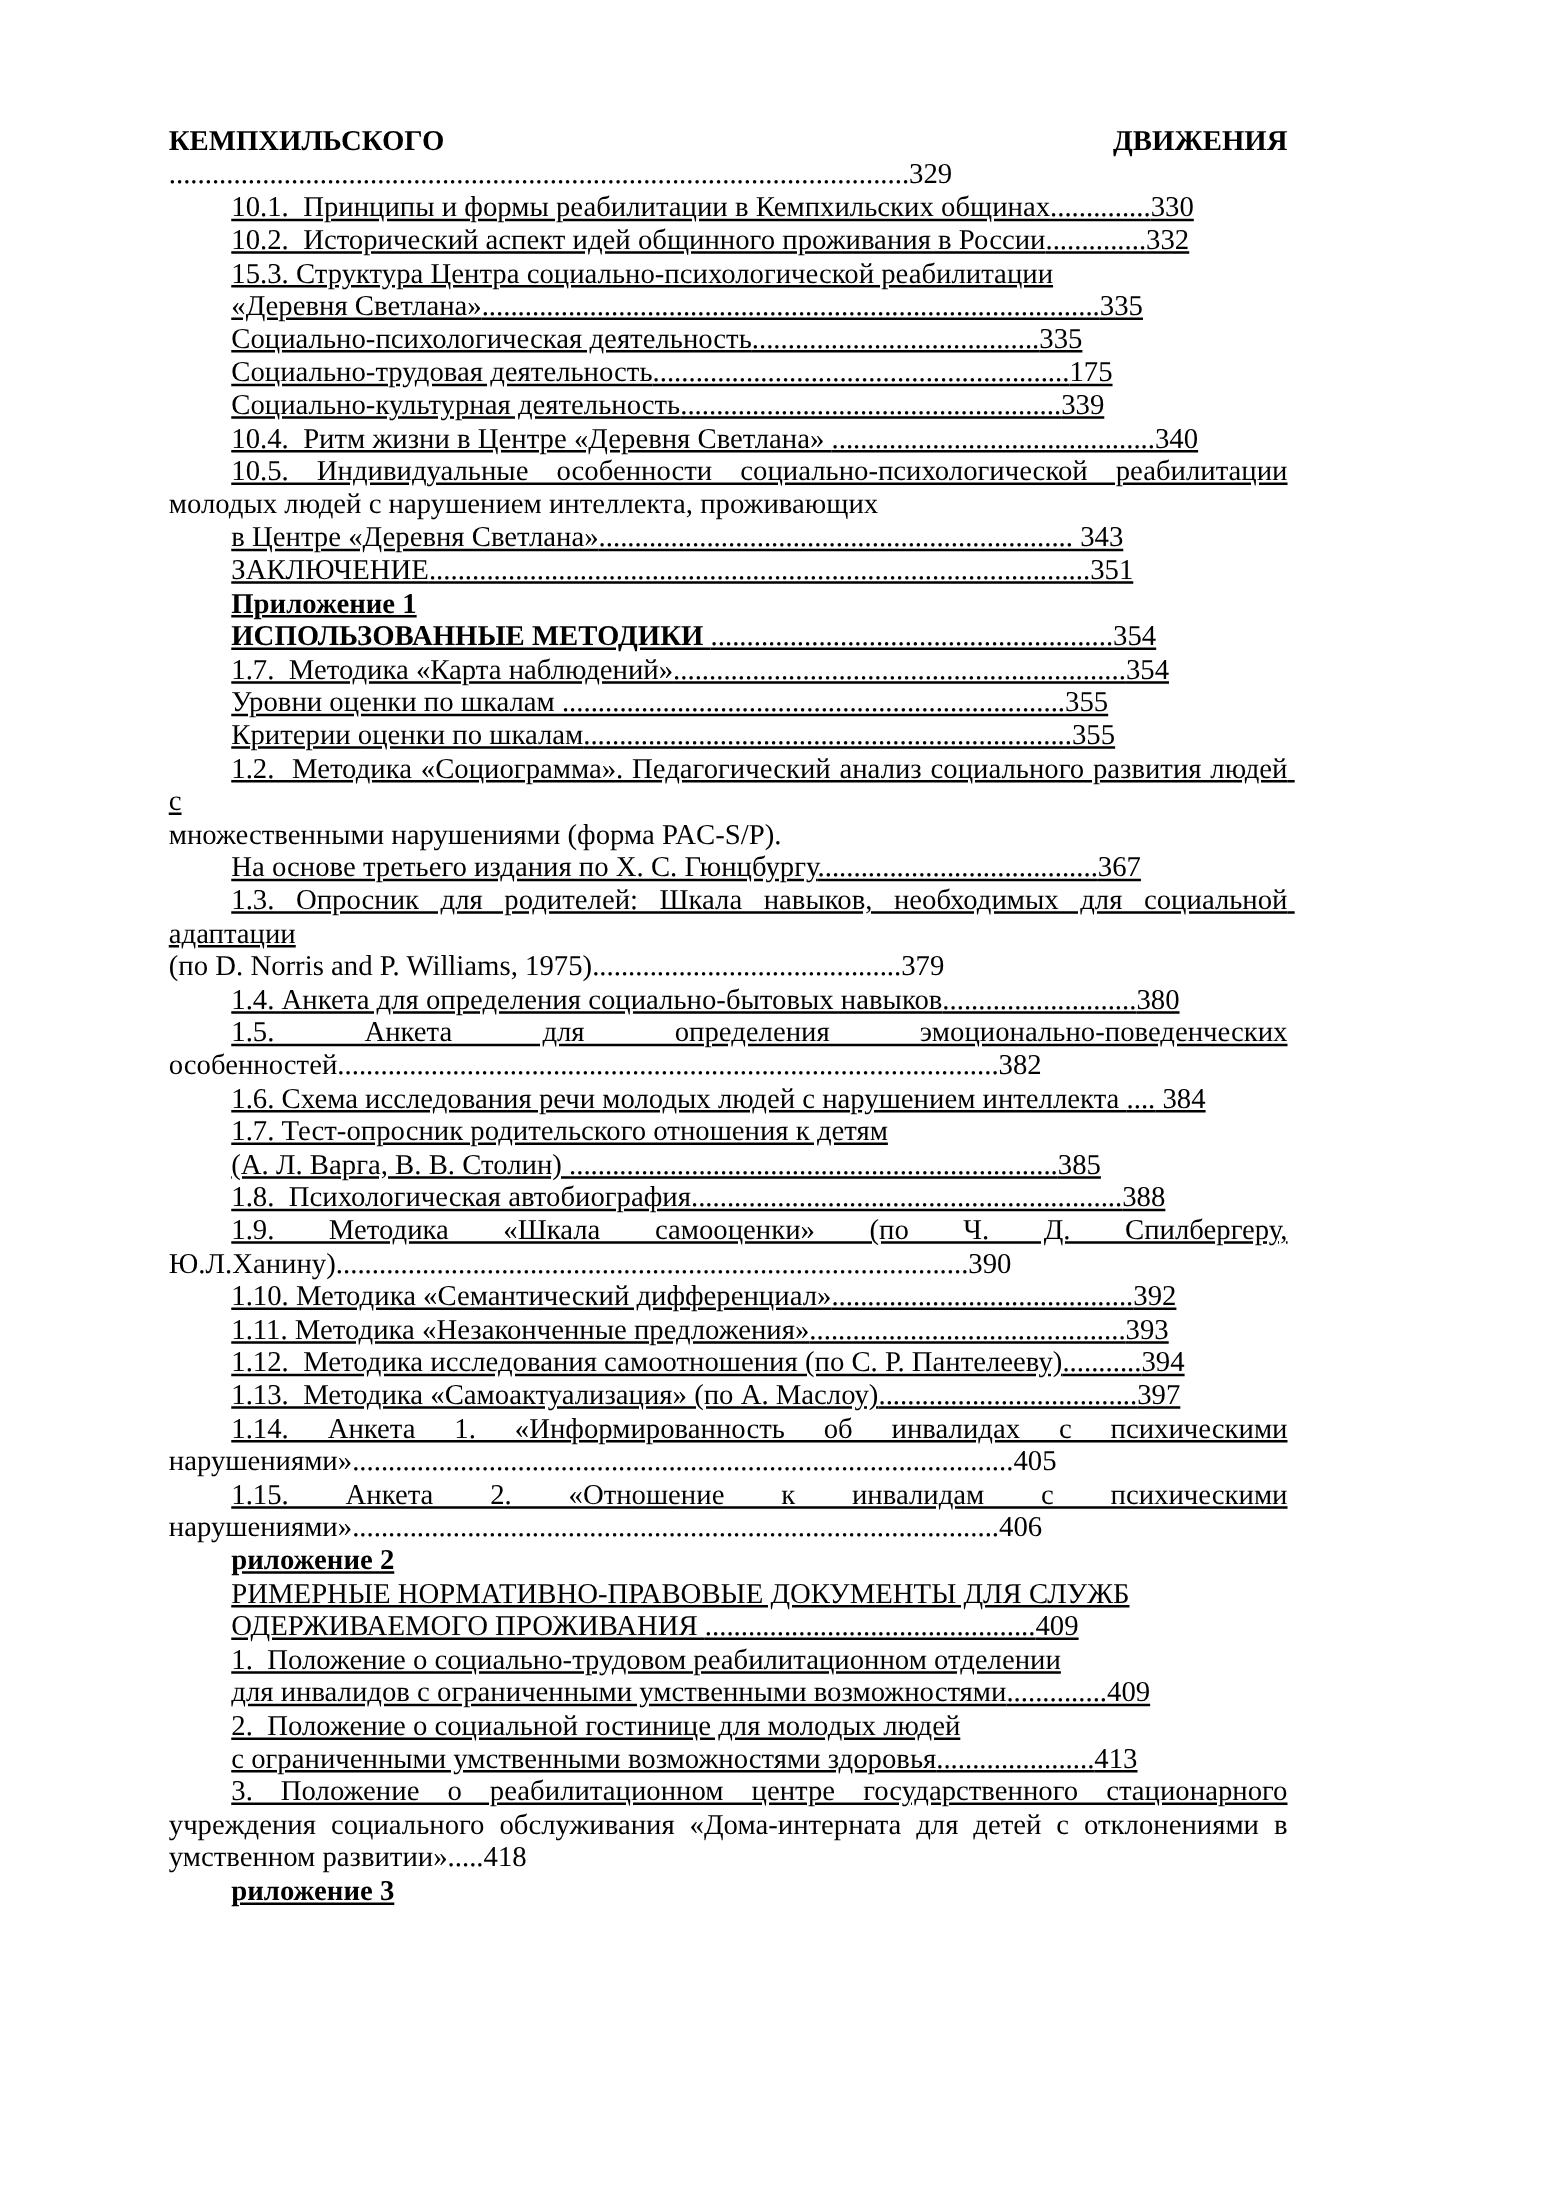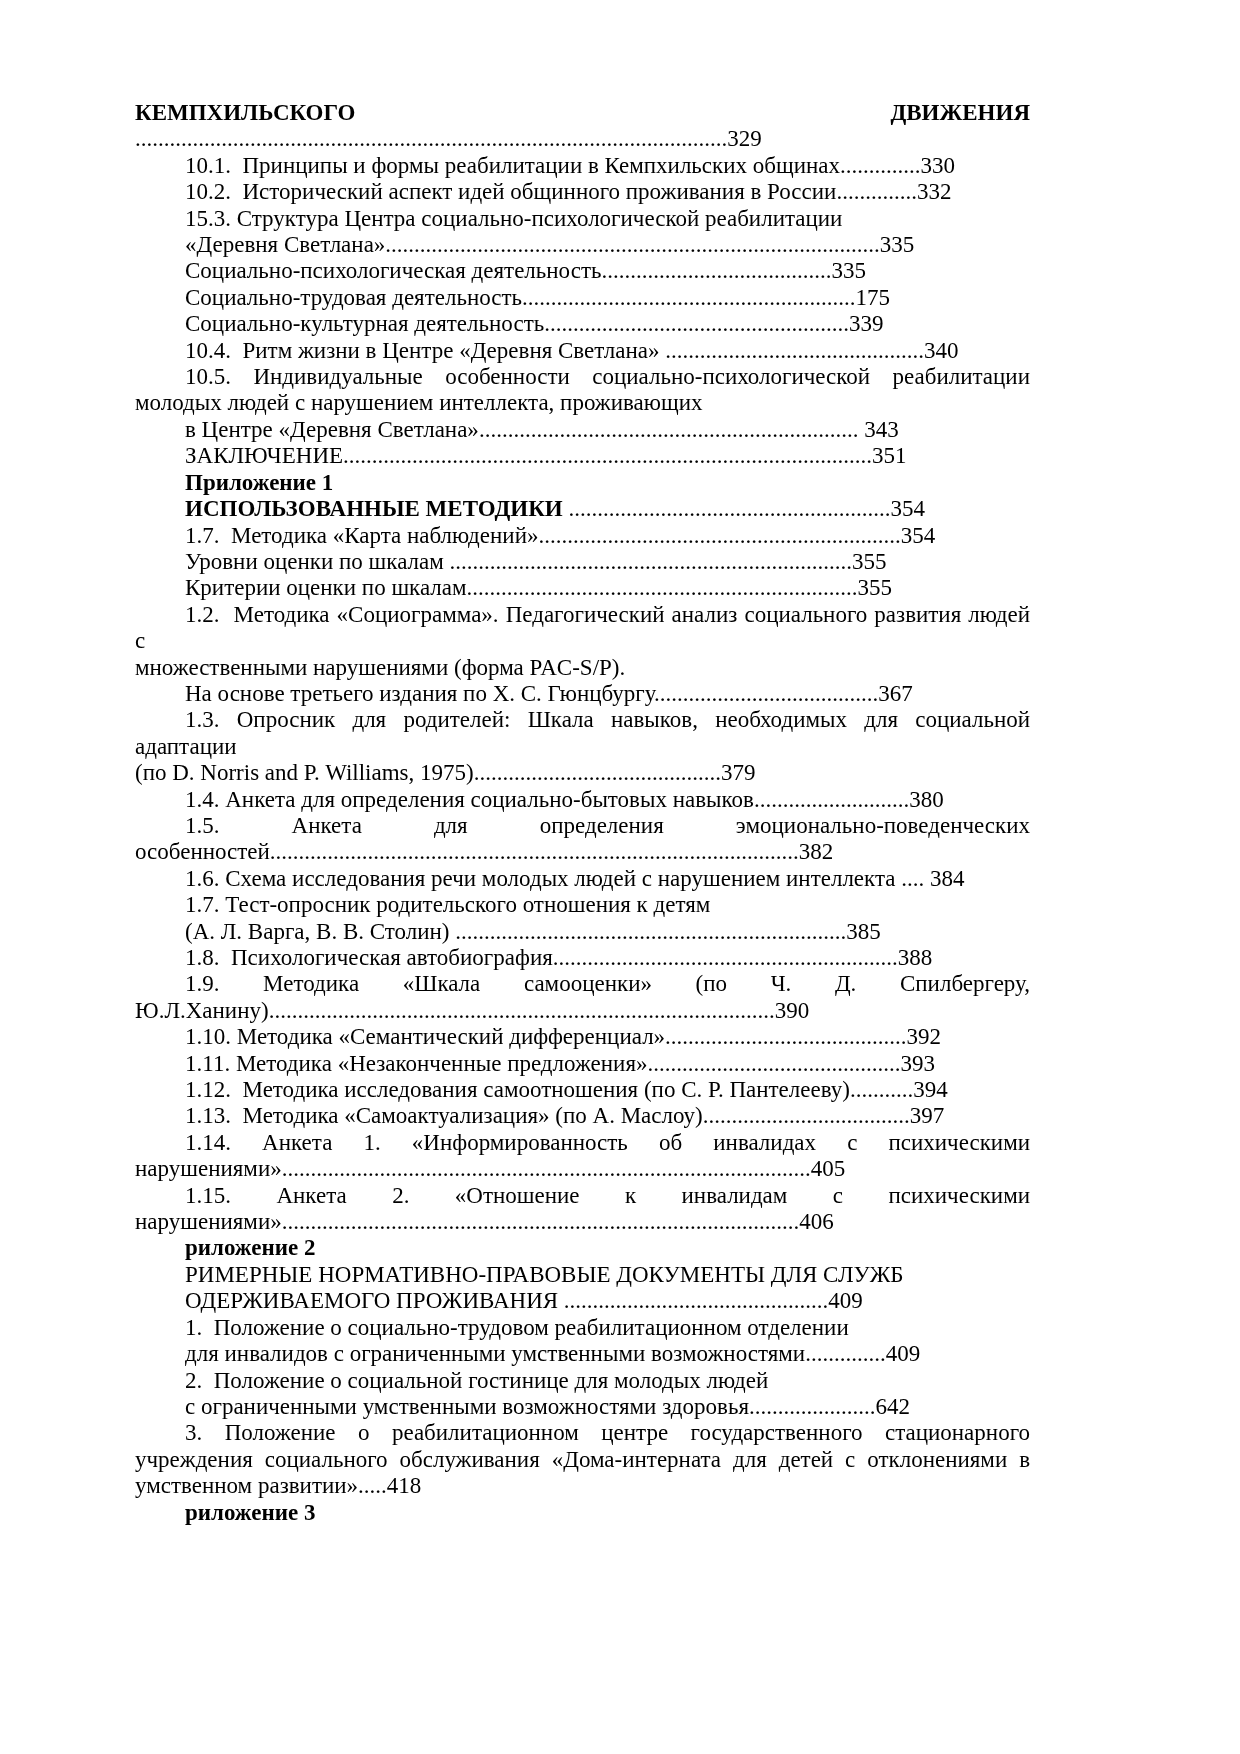--- a/index.html
+++ b/index.html
@@ -19,20 +19,21 @@
     line-height: 26.4px;
     color: #000000;
     overflow: hidden;
   }
   .toc-line {
     text-align: left;
     min-height: 26.4px;
   }
   .toc-line.indent {
     text-indent: 50px;
+    text-decoration: underline;
   }
   .toc-line.justify {
     text-align: justify;
     text-align-last: justify;
   }
   .toc-line.bold,
   .toc-label.bold {
     font-weight: bold;
   }
   .toc-label {
@@ -87,19 +88,19 @@
       <div class="toc-line indent justify"><span class="toc-label">1.14. Анкета 1. «Информированность об инвалидах с психическими</span><span class="dot-leader"></span><span class="page-number"></span></div>
       <div class="toc-line"><span class="toc-label">нарушениями»</span><span class="dot-leader">............................................................................................</span><span class="page-number">405</span></div>
       <div class="toc-line indent justify"><span class="toc-label">1.15. Анкета 2. «Отношение к инвалидам с психическими</span><span class="dot-leader"></span><span class="page-number"></span></div>
       <div class="toc-line"><span class="toc-label">нарушениями»</span><span class="dot-leader">..........................................................................................</span><span class="page-number">406</span></div>
       <div class="toc-line indent bold"><span class="toc-label">риложение 2</span><span class="dot-leader"></span><span class="page-number"></span></div>
       <div class="toc-line indent"><span class="toc-label">РИМЕРНЫЕ НОРМАТИВНО-ПРАВОВЫЕ ДОКУМЕНТЫ ДЛЯ СЛУЖБ</span><span class="dot-leader"></span><span class="page-number"></span></div>
       <div class="toc-line indent"><span class="toc-label">ОДЕРЖИВАЕМОГО ПРОЖИВАНИЯ </span><span class="dot-leader">..............................................</span><span class="page-number">409</span></div>
       <div class="toc-line indent"><span class="toc-label">1.  Положение о социально-трудовом реабилитационном отделении</span><span class="dot-leader"></span><span class="page-number"></span></div>
       <div class="toc-line indent"><span class="toc-label">для инвалидов с ограниченными умственными возможностями</span><span class="dot-leader">..............</span><span class="page-number">409</span></div>
       <div class="toc-line indent"><span class="toc-label">2.  Положение о социальной гостинице для молодых людей</span><span class="dot-leader"></span><span class="page-number"></span></div>
-      <div class="toc-line indent"><span class="toc-label">с ограниченными умственными возможностями здоровья</span><span class="dot-leader">......................</span><span class="page-number">642</span></div>
+      <div class="toc-line indent"><span class="toc-label">с ограниченными умственными возможностями здоровья</span><span class="dot-leader">......................</span><span class="page-number">413</span></div>
       <div class="toc-line indent justify"><span class="toc-label">3. Положение о реабилитационном центре государственного стационарного</span><span class="dot-leader"></span><span class="page-number"></span></div>
       <div class="toc-line justify"><span class="toc-label">учреждения социального обслуживания «Дома-интерната для детей с отклонениями в</span><span class="dot-leader"></span><span class="page-number"></span></div>
       <div class="toc-line"><span class="toc-label">умственном развитии»</span><span class="dot-leader">.....</span><span class="page-number">418</span></div>
       <div class="toc-line indent bold"><span class="toc-label">риложение 3</span><span class="dot-leader"></span><span class="page-number"></span></div>
     </div>
 </div>
 
 </body></html>

